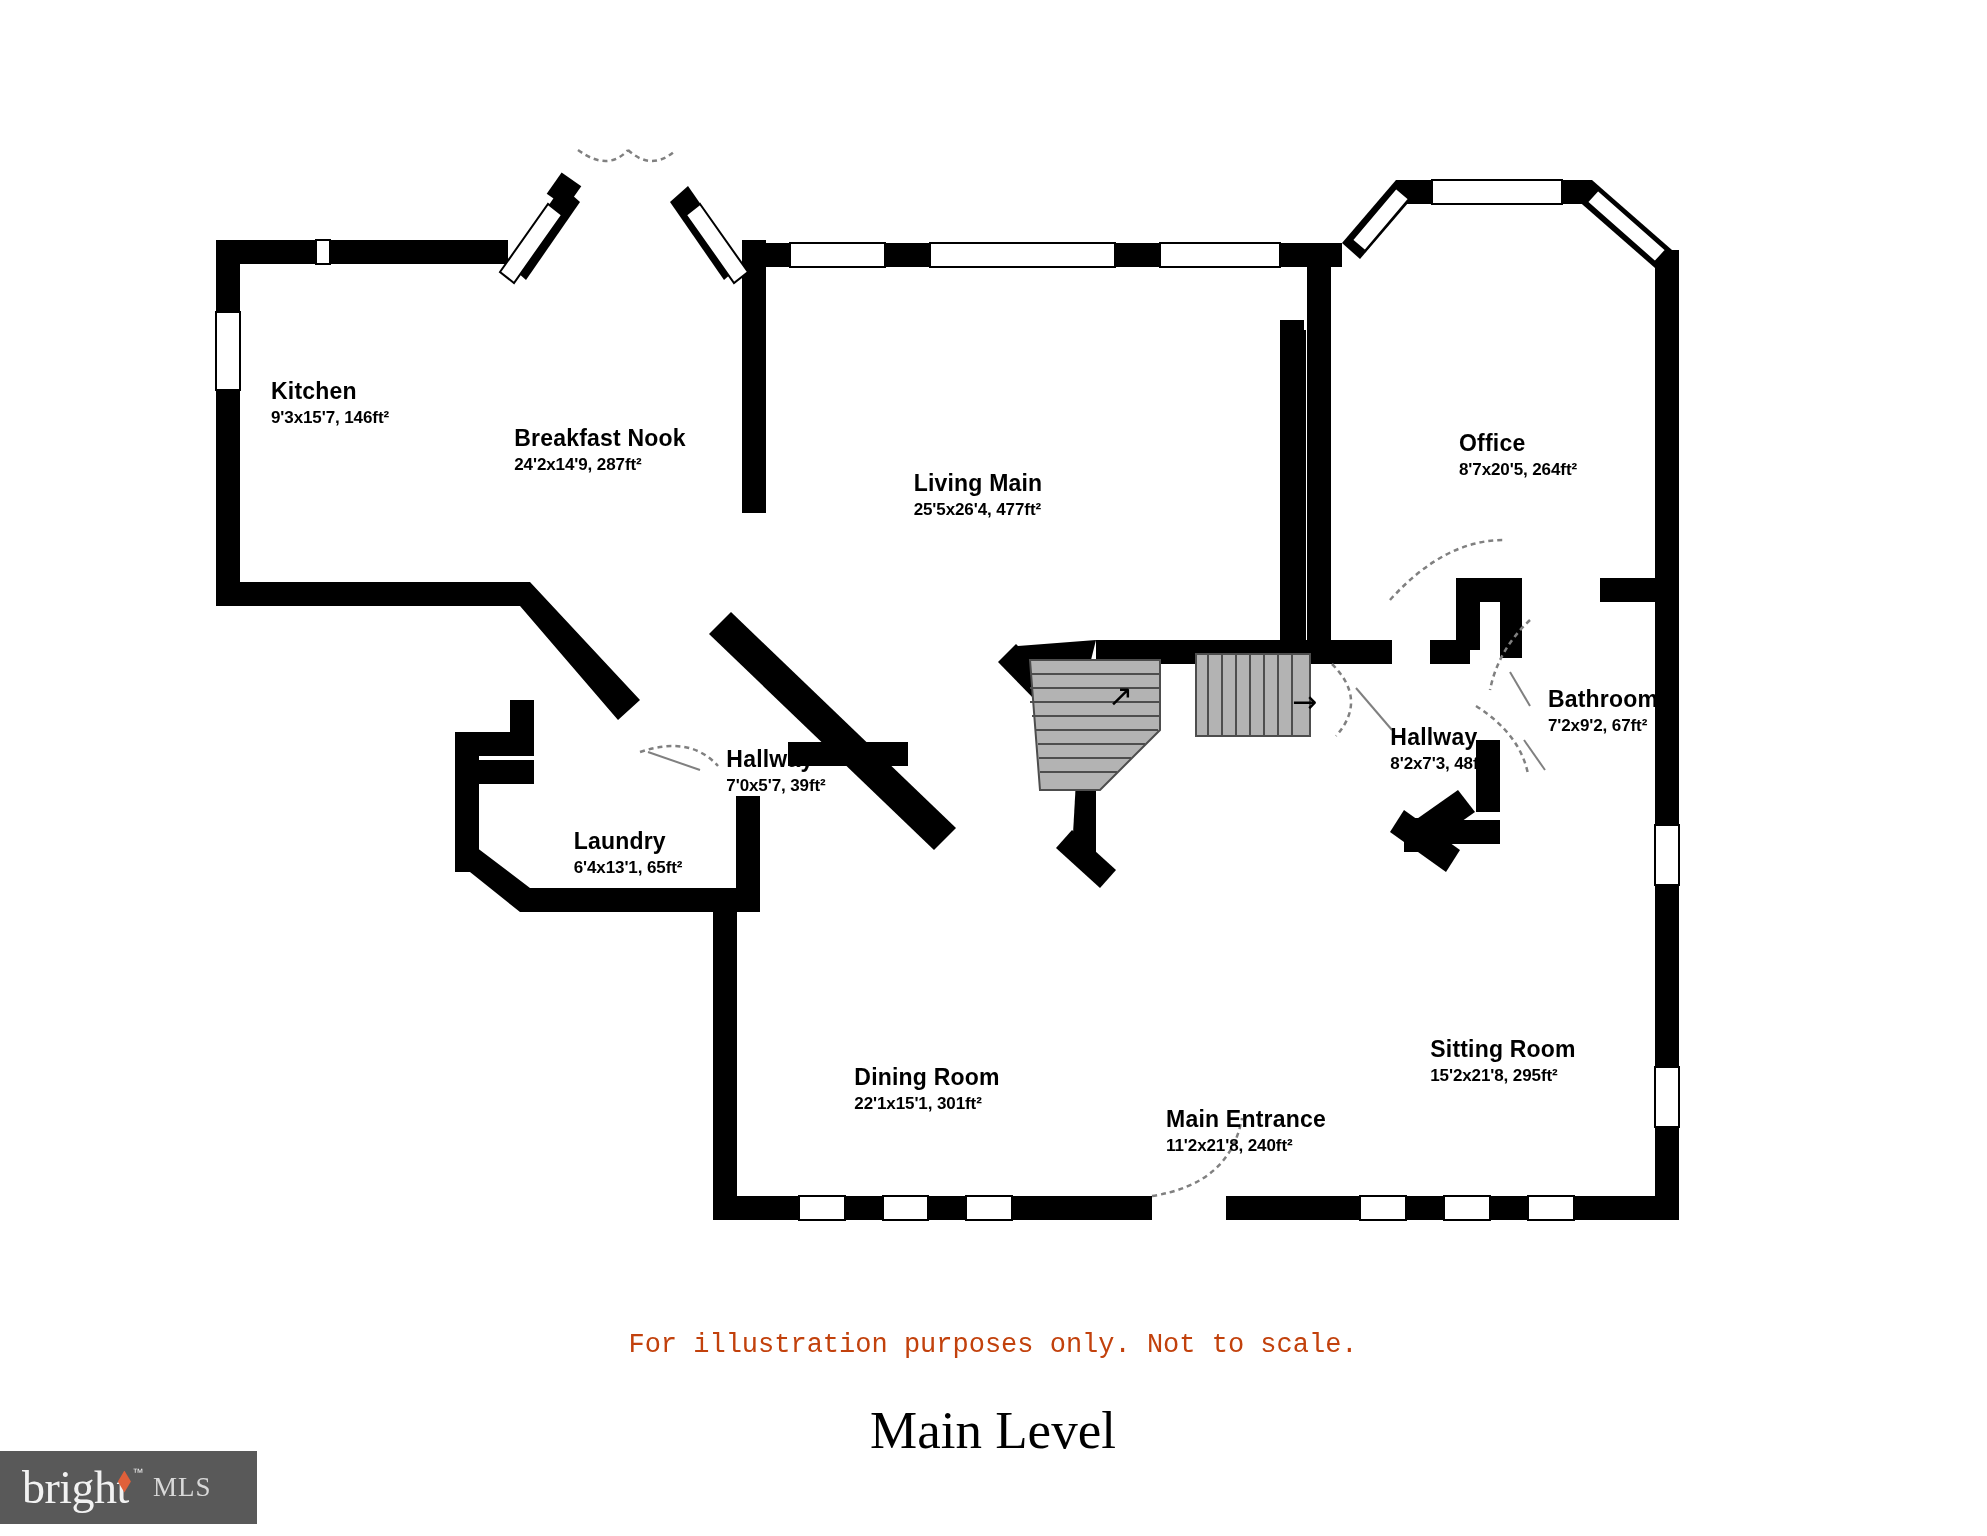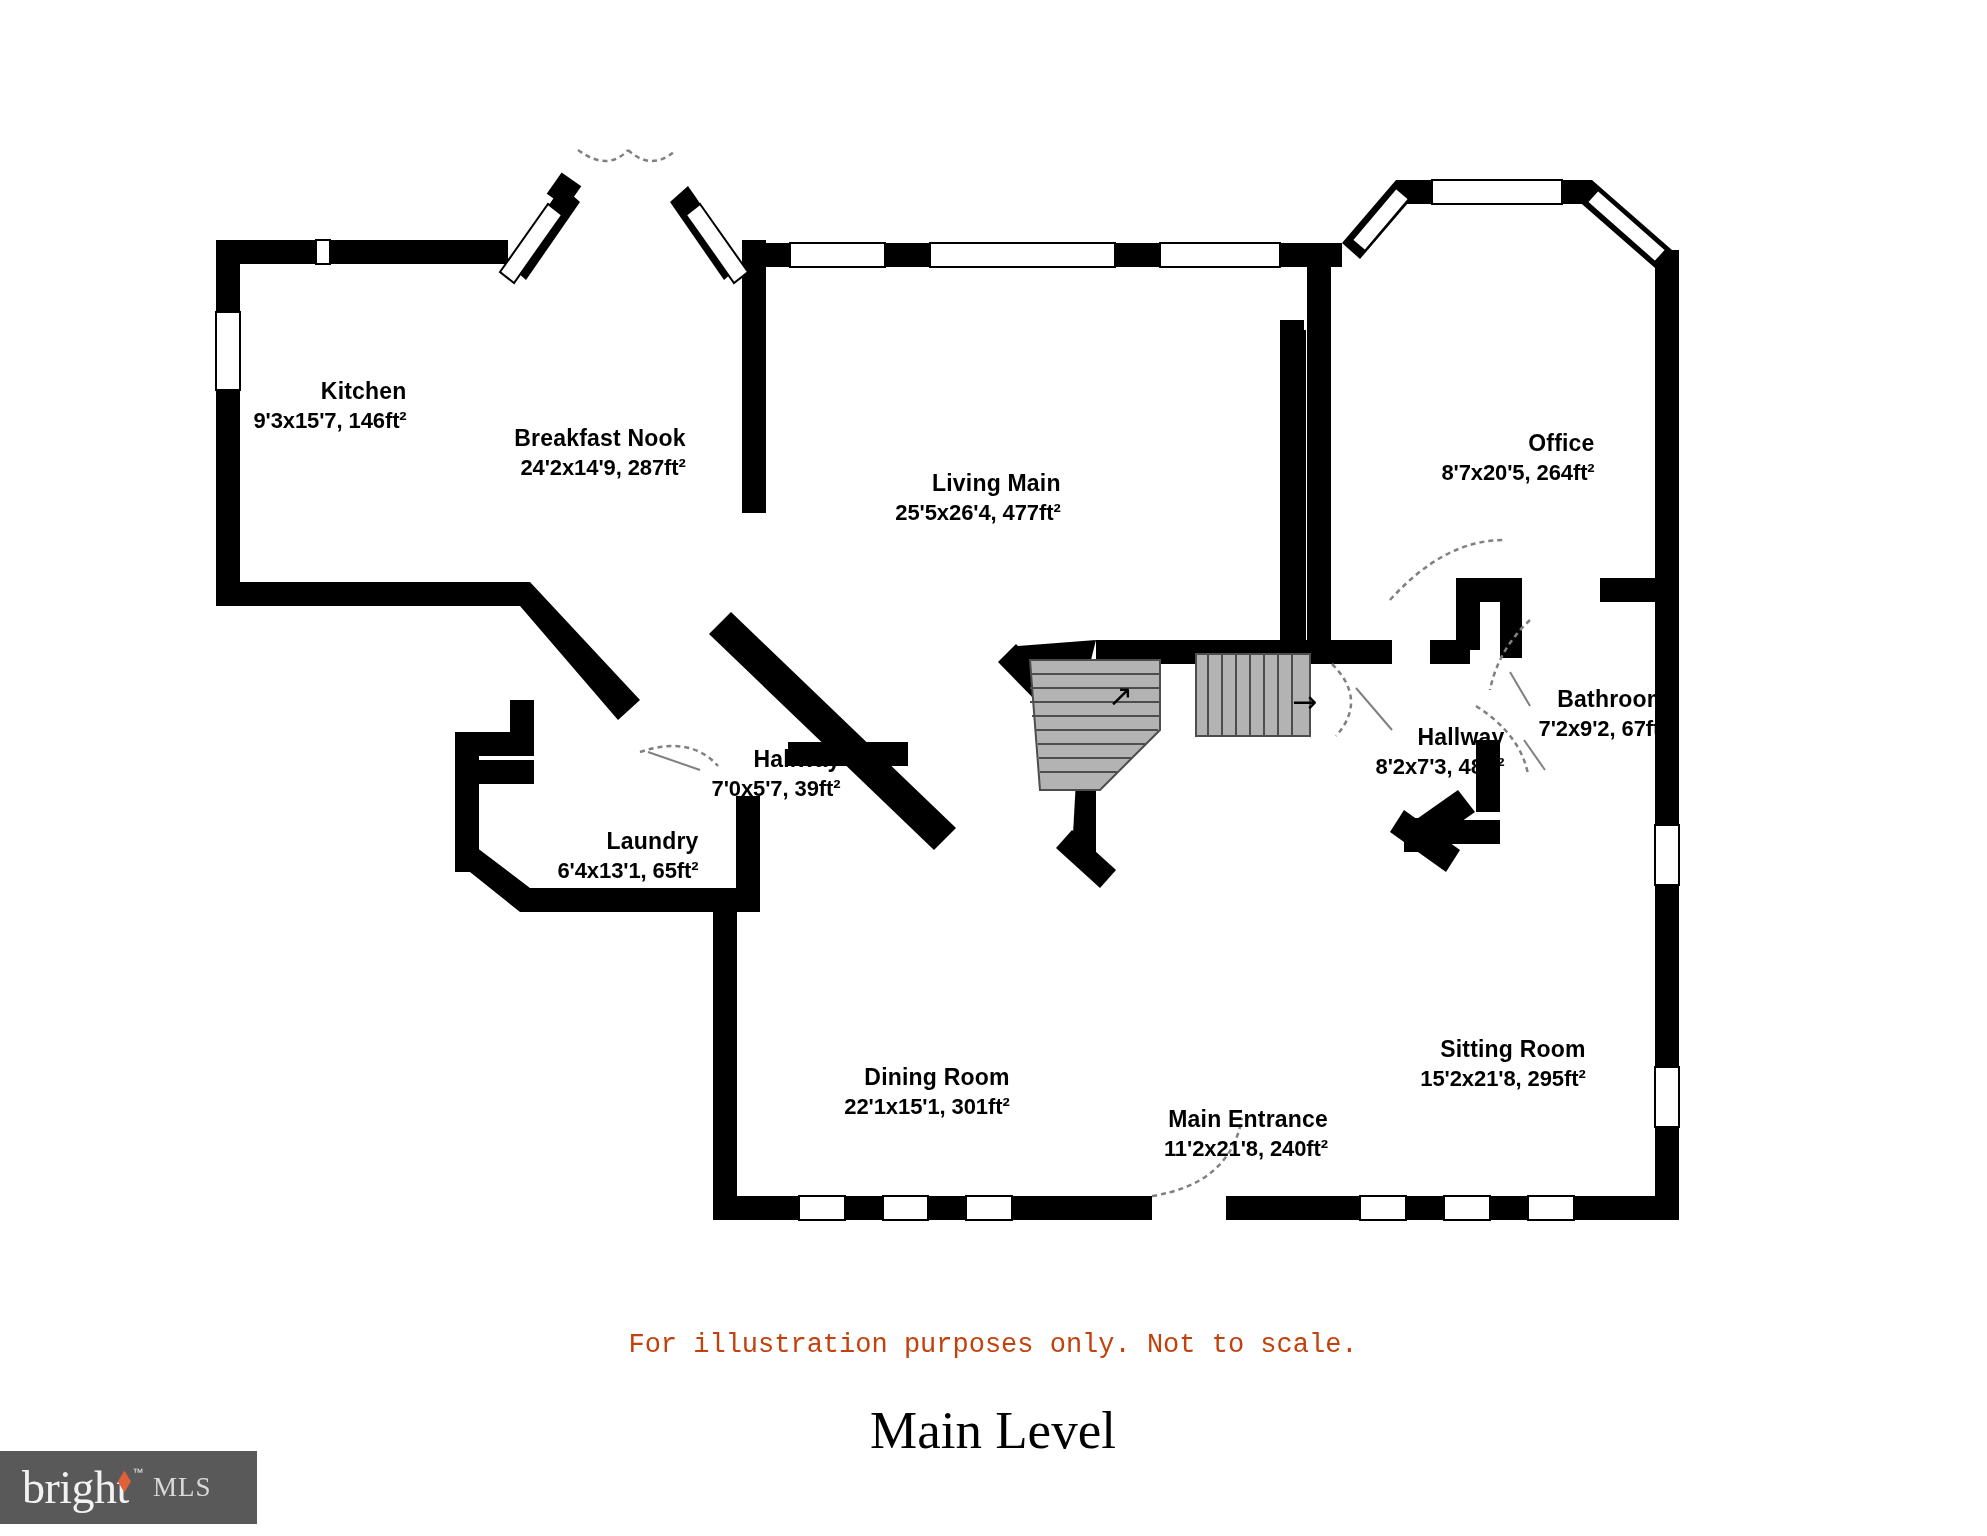--- a/index.html
+++ b/index.html
@@ -25,36 +25,36 @@
   svg.plan {
     position: absolute;
     left: 0; top: 0;
     width: 1987px;
     height: 1536px;
     display: block;
   }
 
   .room-label {
     position: absolute;
-    text-align: right;
+    text-align: left;
     color: #000000;
     line-height: 1.18;
     white-space: nowrap;
     transform: translateX(-50%);
     font-family: "Liberation Sans", sans-serif;
   }
   .room-label .rl-name {
     display: block;
     font-size: 23px;
     font-weight: bold;
     letter-spacing: 0.2px;
   }
   .room-label .rl-dims {
     display: block;
-    font-size: 22px;
+    font-size: 17px;
     font-weight: bold;
     letter-spacing: -0.1px;
     margin-top: 3px;
   }
 
   .caption-note {
     position: absolute;
     left: 993px;
     top: 1330px;
     transform: translateX(-50%);

